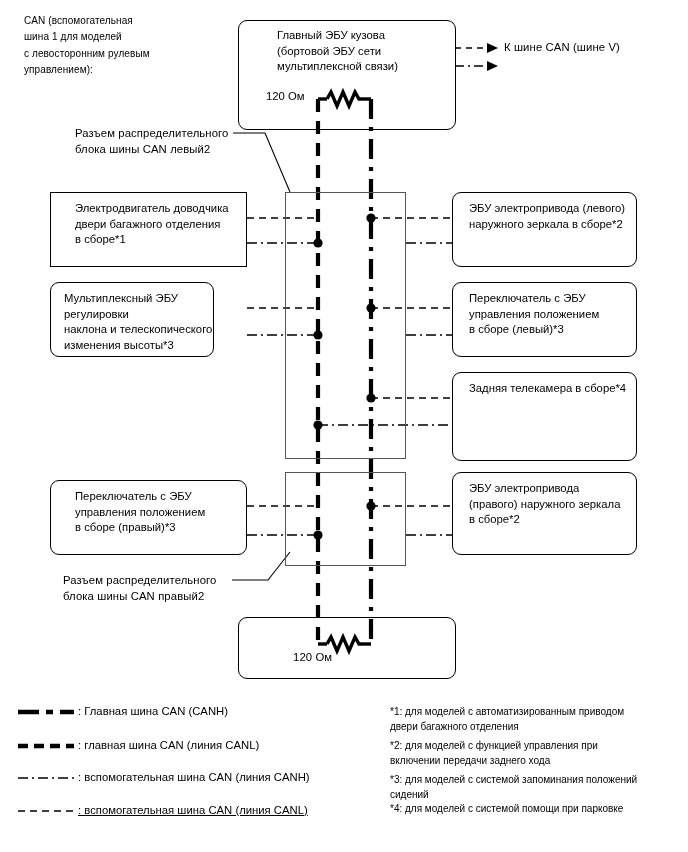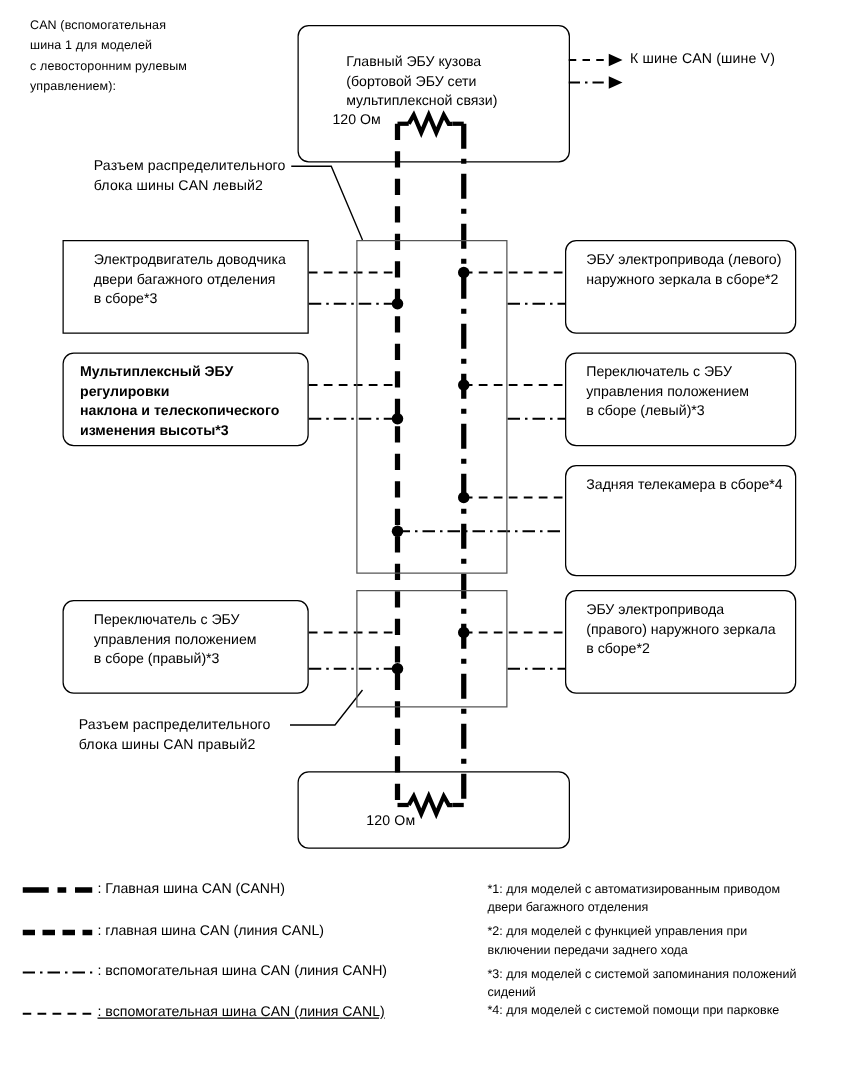--- a/index.html
+++ b/index.html
@@ -154,21 +154,21 @@
       <polyline points="371,644 362,644" stroke="#000" stroke-width="3.4" fill="none"></polyline>
       <polyline points="327,644 331,637 337,651 343,637 349,651 355,637 359,644 362,644" stroke="#000" stroke-width="3.4" fill="none"></polyline>
     </g>
 
   </svg>
 
   <div class="conn-box" style="left:285px; top:192px; width:121px; height:267px;"></div>
   <div class="conn-box" style="left:285px; top:472px; width:121px; height:94px;"></div>
 
   <div class="box round" style="left:238px; top:20px; width:218px; height:110px;">
-    <div class="label" style="left:38px; top:7px;margin-top:15px;">Главный ЭБУ кузова
+    <div class="label" style="left:38px; top:7px;">Главный ЭБУ кузова
 (бортовой ЭБУ сети
 мультиплексной связи)</div>
     <div class="label" style="left:27px; top:68px;">120 Ом</div>
   </div>
 
   <div class="box round" style="left:238px; top:617px; width:218px; height:62px;"></div>
   <div class="txt" style="left:293px; top:650px;">120 Ом</div>
 
   <div class="txt title-text" style="left:24px; top:13px; width:210px;">CAN (вспомогательная
 шина 1 для моделей
@@ -178,24 +178,24 @@
   <div class="txt" style="left:504px; top:40px;">К шине CAN (шине V)</div>
 
   <div class="txt" style="left:75px; top:126px;">Разъем распределительного
 блока шины CAN левый2</div>
   <div class="txt" style="left:63px; top:573px;">Разъем распределительного
 блока шины CAN правый2</div>
 
   <div class="box" style="left:50px; top:192px; width:197px; height:75px;">
     <div class="label" style="left:24px; top:8px;">Электродвигатель доводчика
 двери багажного отделения
-в сборе*3</div>
-  </div>
-
-  <div class="box round" style="left:50px; top:282px; width:197px; height:75px;font-weight:bold;">
+в сборе*1</div>
+  </div>
+
+  <div class="box round" style="left:50px; top:282px; width:164px; height:75px;">
     <div class="label" style="left:13px; top:8px;">Мультиплексный ЭБУ регулировки
 наклона и телескопического
 изменения высоты*3</div>
   </div>
 
   <div class="box round" style="left:50px; top:480px; width:197px; height:75px;">
     <div class="label" style="left:24px; top:8px;">Переключатель с ЭБУ
 управления положением
 в сборе (правый)*3</div>
   </div>

